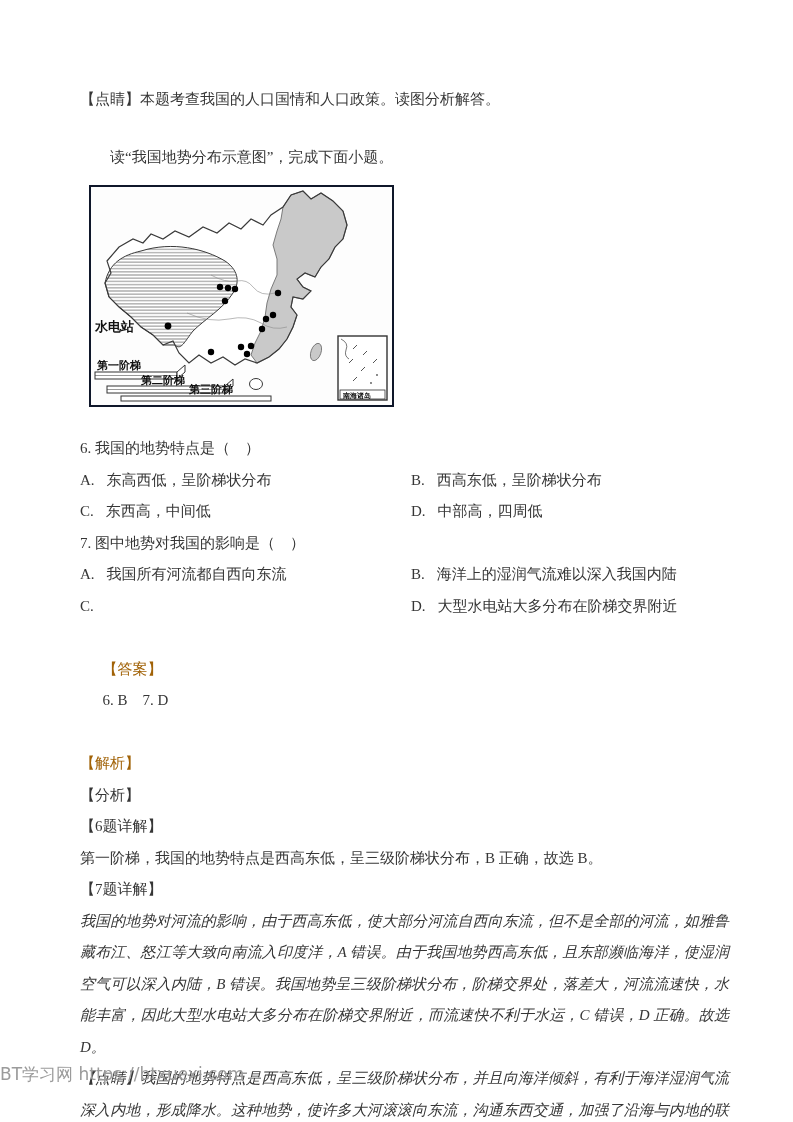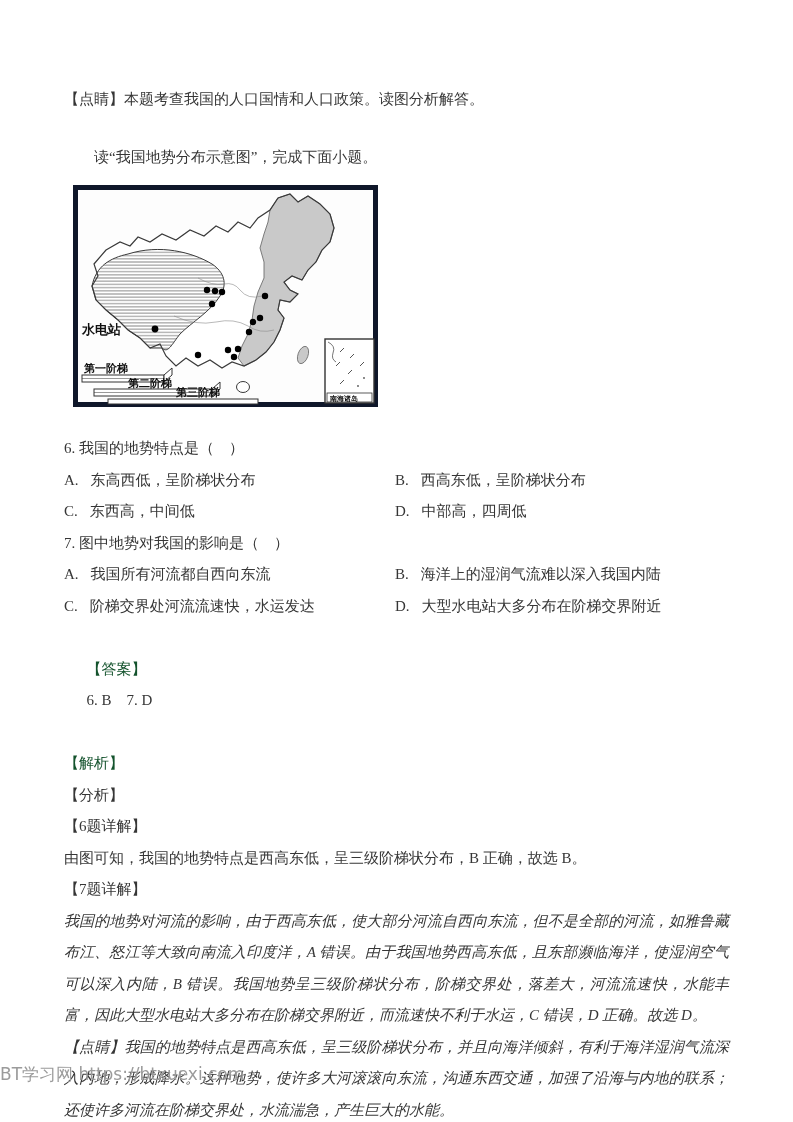--- a/index.html
+++ b/index.html
@@ -5,47 +5,48 @@
   * { margin:0; padding:0; box-sizing:border-box; }
   html,body { background:#e8e8e8; }
   .page {
     position:relative;
     width:793px; height:1122px;
     margin:0 auto;
     background:#ffffff;
     font-family:"Liberation Serif","DejaVu Serif",serif;
     color:#363636;
     overflow:hidden;
+    padding-left:16px;
   }
   .content {
     padding:84px 64px 0 64px;
     font-size:15px;
     line-height:31.5px;
   }
   .line { white-space:pre-wrap; }
   .indented { text-indent:2em; margin-top:26px; }
 
   
   .map-wrap {
     margin:12px 0 26px 9px;
     width:305px; height:222px;
-    border:5px solid #0f172a;
+    border:2px solid #0f172a;
     background:#fdfdfd;
   }
   .map-wrap svg { display:block; }
   .map-label { font-family:"DejaVu Sans","Liberation Sans",sans-serif; font-weight:bold; fill:#111; }
 
   
   .opt-row { display:flex; }
   .opt-cell { display:flex; }
   .opt-left { width:331px; flex:none; }
   .opt-right { flex:1; }
   .opt-label { margin-right:12px; }
 
-  .accent { color:#14532d; }
+  .accent { color:#a16207; }
   .answer-val { white-space:pre-wrap; }
   .para { text-align:justify;font-style:italic; }
 
   .footer {
     position:absolute; left:0; right:0; top:1063px;
     font-family:"DejaVu Sans","Liberation Sans",sans-serif;
     font-size:17px;
     color:#9b9b9b;
   }
   .footer a { color:#9b9b9b; text-decoration:none; }
@@ -161,36 +162,35 @@
         <span>我国所有河流都自西向东流</span>
       </div>
       <div class="opt-cell opt-right">
         <span class="opt-label">B.</span>
         <span>海洋上的湿润气流难以深入我国内陆</span>
       </div>
     </div>
     <div class="opt-row">
       <div class="opt-cell opt-left">
         <span class="opt-label">C.</span>
-        <span>阶梯交界处河流流速快，水运发达</span>
       </div>
       <div class="opt-cell opt-right">
         <span class="opt-label">D.</span>
         <span>大型水电站大多分布在阶梯交界附近</span>
       </div>
     </div>
 
     <div class="line">
       <span class="accent">【答案】</span>
       <span class="answer-val">6. B    7. D</span>
     </div>
     <div class="line accent">【解析】</div>
     <div class="line">【分析】</div>
     <div class="line">【6题详解】</div>
-    <div class="line">由图可知，我国的地势特点是西高东低，呈三级阶梯状分布，B 正确，故选 B。</div>
+    <div class="line">第一阶梯，我国的地势特点是西高东低，呈三级阶梯状分布，B 正确，故选 B。</div>
     <div class="line">【7题详解】</div>
     <div class="para">我国的地势对河流的影响，由于西高东低，使大部分河流自西向东流，但不是全部的河流，如雅鲁藏布江、怒江等大致向南流入印度洋，A 错误。由于我国地势西高东低，且东部濒临海洋，使湿润空气可以深入内陆，B 错误。我国地势呈三级阶梯状分布，阶梯交界处，落差大，河流流速快，水能丰富，因此大型水电站大多分布在阶梯交界附近，而流速快不利于水运，C 错误，D 正确。故选 D。</div>
     <div class="para">【点睛】我国的地势特点是西高东低，呈三级阶梯状分布，并且向海洋倾斜，有利于海洋湿润气流深入内地，形成降水。这种地势，使许多大河滚滚向东流，沟通东西交通，加强了沿海与内地的联系；还使许多河流在阶梯交界处，水流湍急，产生巨大的水能。</div>
 
   </div>
 
   <div class="footer">
     <a href="#">BT学习网 https://btxuexi.com</a>
   </div>
 </div>

